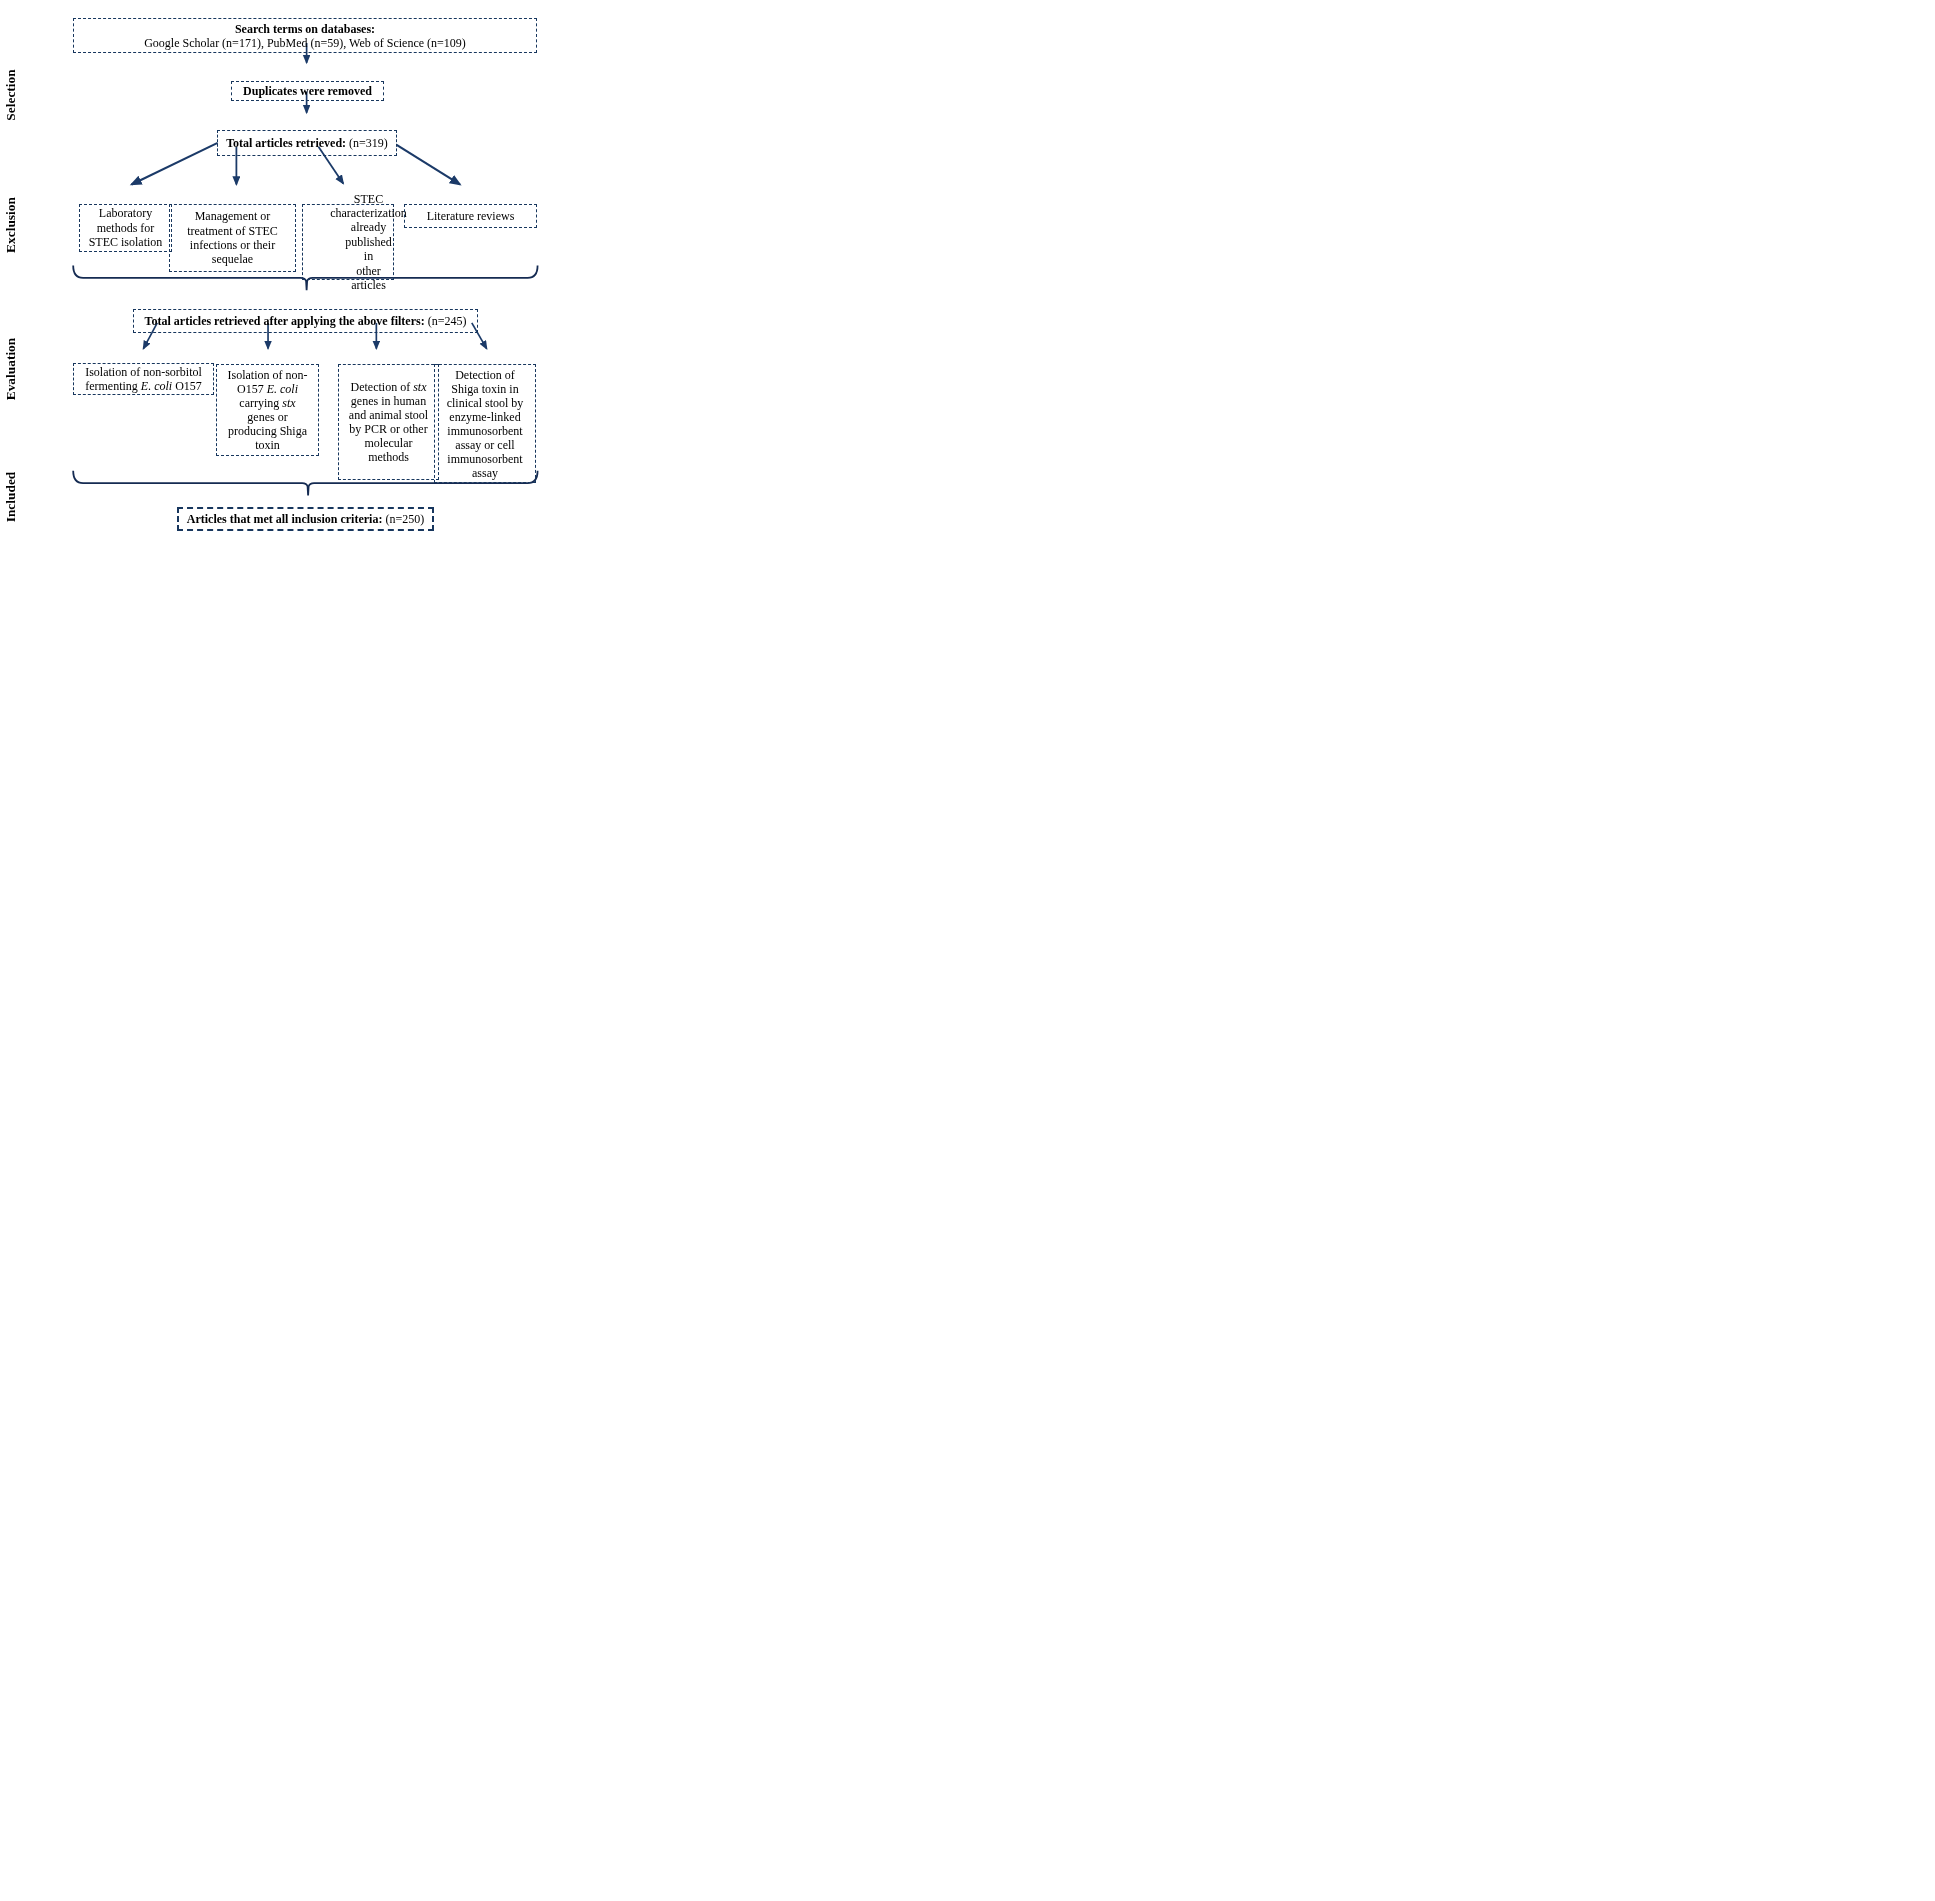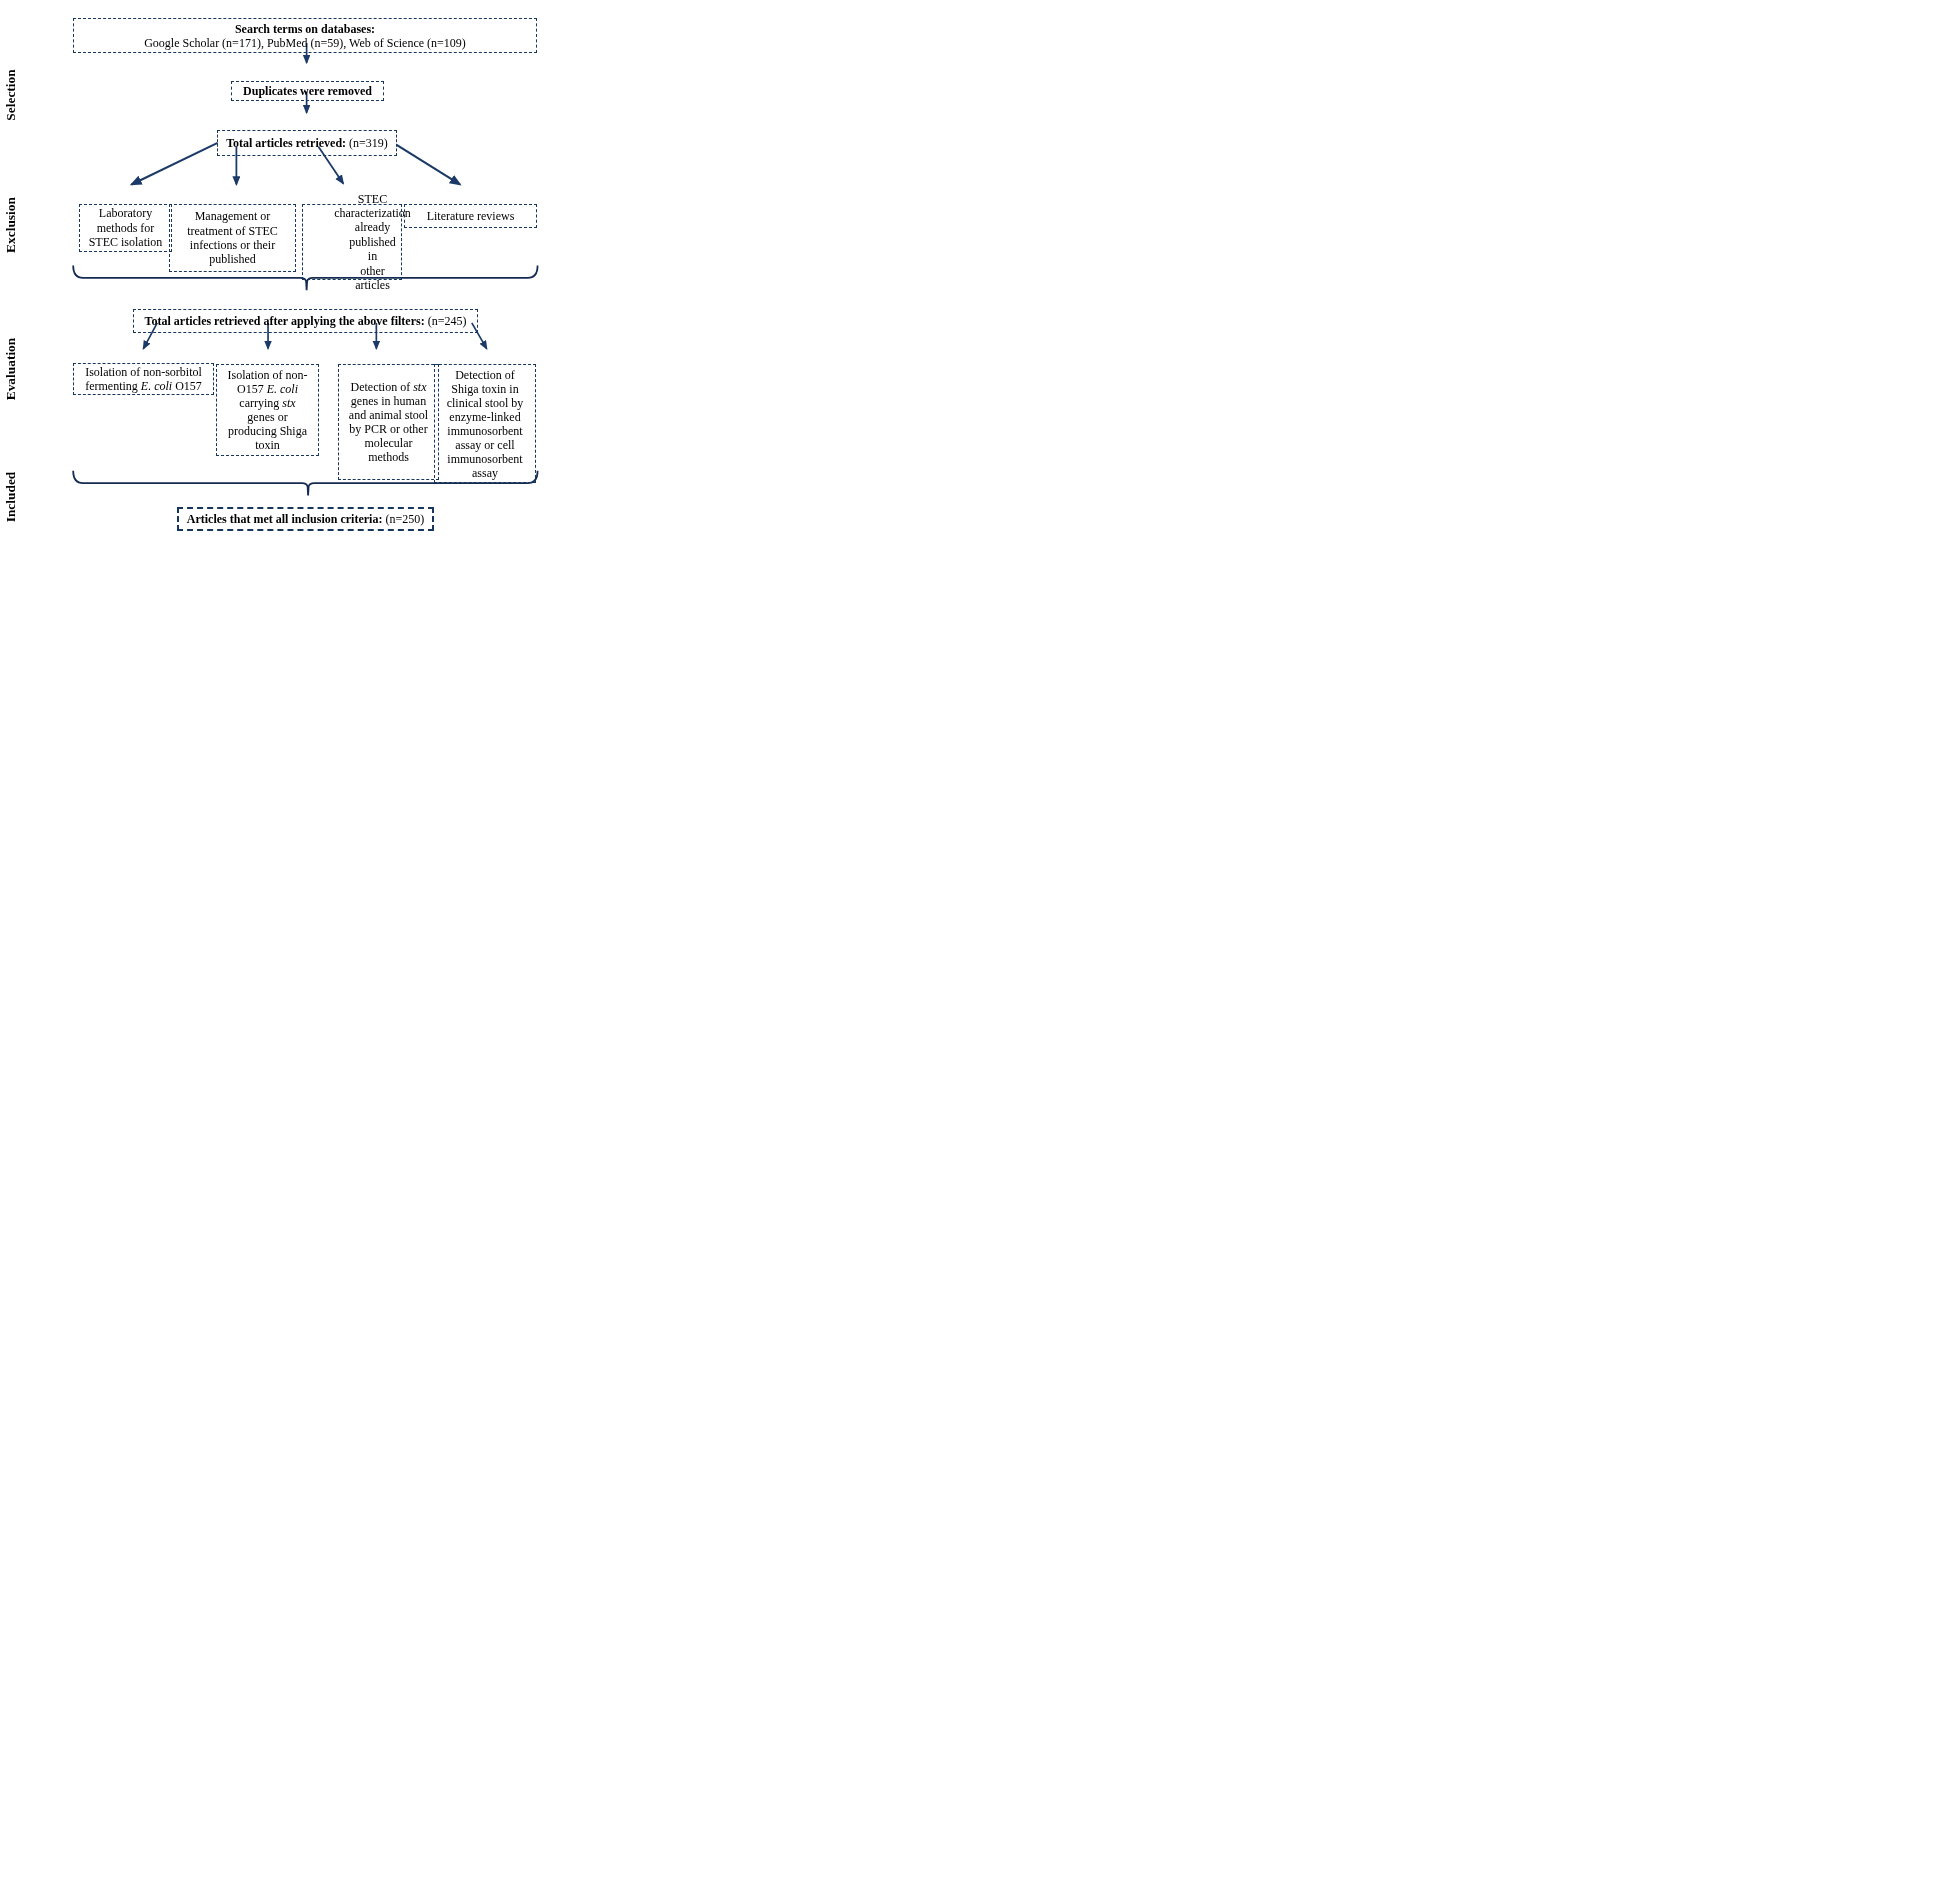--- a/index.html
+++ b/index.html
@@ -75,24 +75,24 @@
   <div class="box loose" style="left:79px;top:192px;width:93px;height:48px;">
       <span class="line"><span>Laboratory</span></span>
       <span class="line"><span>methods for</span></span>
       <span class="line"><span>STEC isolation</span></span>
     </div>
 
   <div class="box loose" style="left:169px;top:192px;width:127px;height:68px;">
       <span class="line"><span>Management or</span></span>
       <span class="line"><span>treatment of STEC</span></span>
       <span class="line"><span>infections or their</span></span>
-      <span class="line"><span>published</span></span>
+      <span class="line"><span>sequelae</span></span>
     </div>
 
-  <div class="box loose" style="left:302px;top:192px;width:100px;height:76px;padding-left:44px;">
+  <div class="box loose" style="left:302px;top:192px;width:92px;height:76px;padding-left:44px;">
       <span class="line"><span>STEC</span></span>
       <span class="line"><span>characterization</span></span>
       <span class="line"><span>already</span></span>
       <span class="line"><span>published in</span></span>
       <span class="line"><span>other articles</span></span>
     </div>
 
   <div class="box" style="left:404px;top:192px;width:133px;height:24px;">
       <span class="line"><span>Literature reviews</span></span>
     </div>

